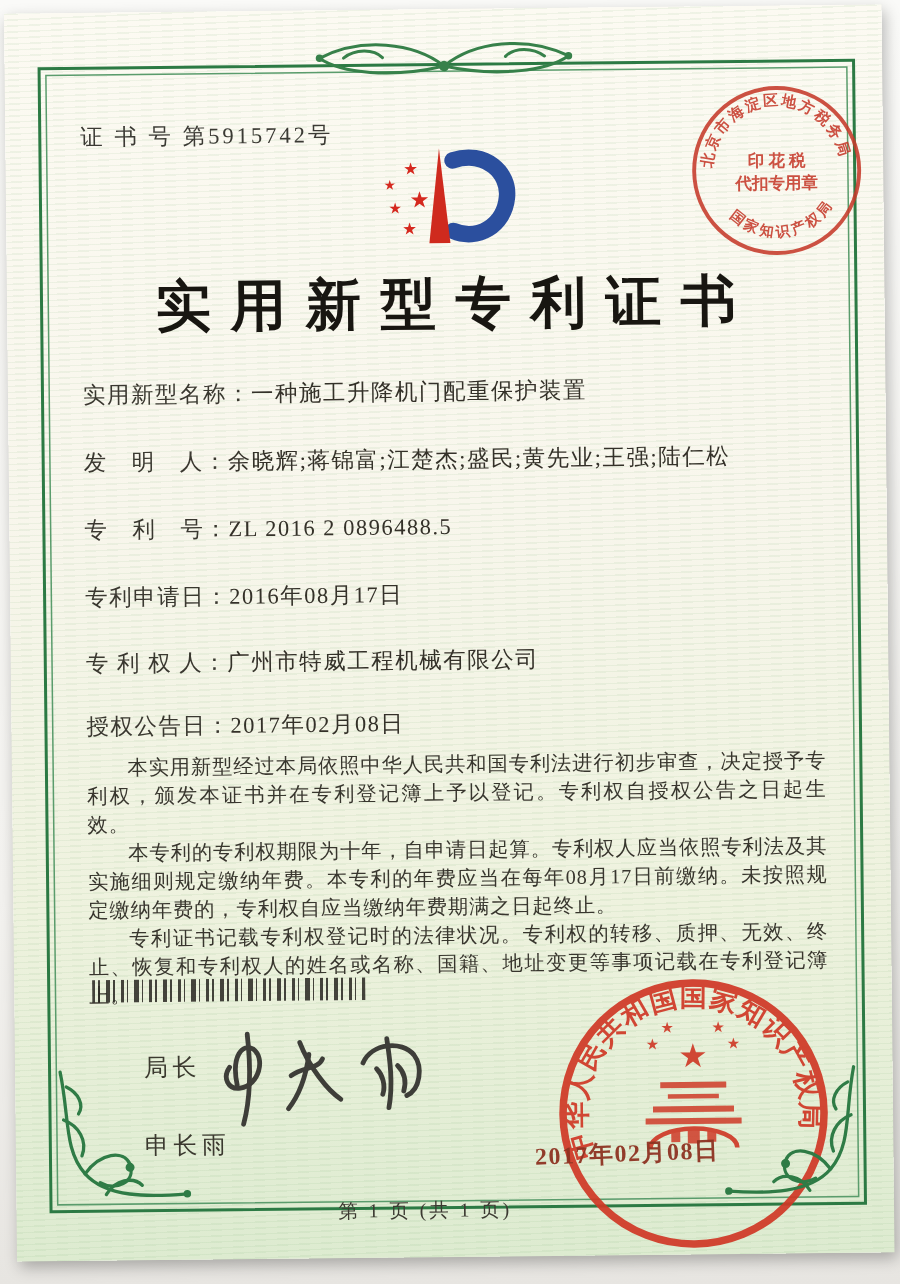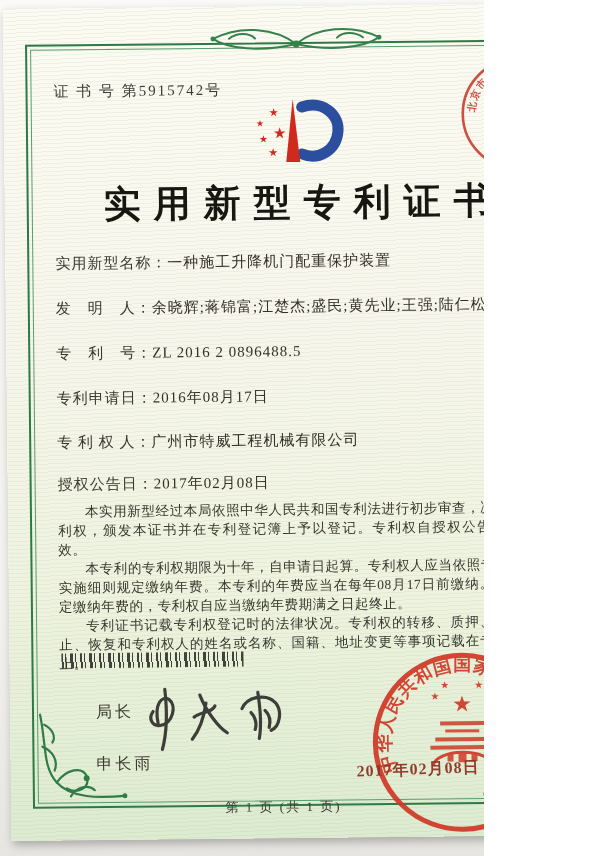--- a/index.html
+++ b/index.html
@@ -1,17 +1,17 @@
 <!DOCTYPE html>
 <html><head>
 <meta charset="utf-8">
 <style>
   html,body{margin:0;padding:0;}
   body{width:600px;height:856px;font-family:"Liberation Serif","DejaVu Serif",serif;}
-  .photo{position:relative;width:484px;height:856px;overflow:hidden;
+  .photo{position:relative;width:600px;height:856px;overflow:hidden;
          background:linear-gradient(180deg,#fafaf8 0%,#f3f2ef 70%,#e7e5e1 100%);}
   .paper{position:absolute;left:7px;top:6px;width:585px;height:832px;
          transform:rotate(-0.6deg);transform-origin:50% 50%;
          box-shadow:2px 4px 10px rgba(0,0,0,0.28);
          background:
            repeating-linear-gradient(178deg, rgba(120,175,115,0.10) 0px, rgba(120,175,115,0.10) 1px, rgba(255,255,255,0) 1px, rgba(255,255,255,0) 4px),
            linear-gradient(180deg,#fcfaf2 0%,#f8f6ec 40%,#eef2de 72%,#ddebd0 100%);}
   .frame{position:absolute;left:22px;top:36px;right:18px;bottom:32px;
          border:2px solid #2c7a44;}
   .frame-inner{position:absolute;left:3px;top:3px;right:3px;bottom:3px;

